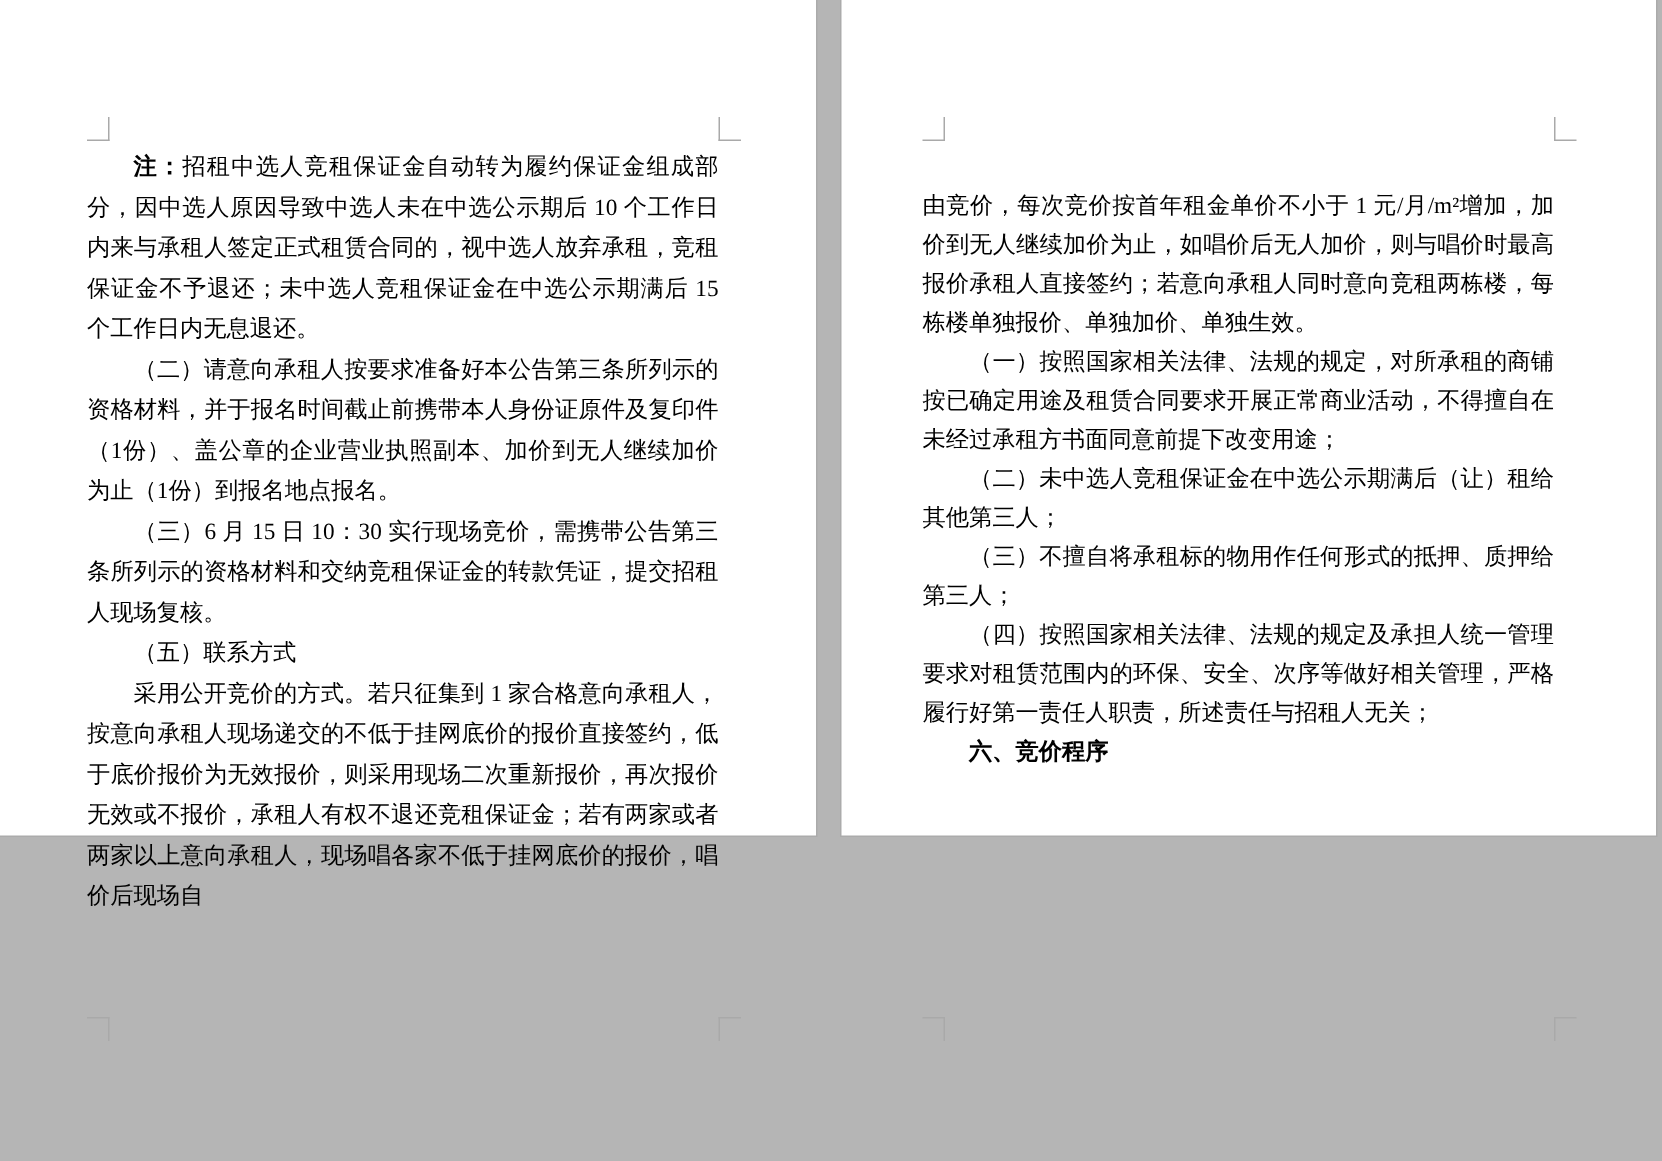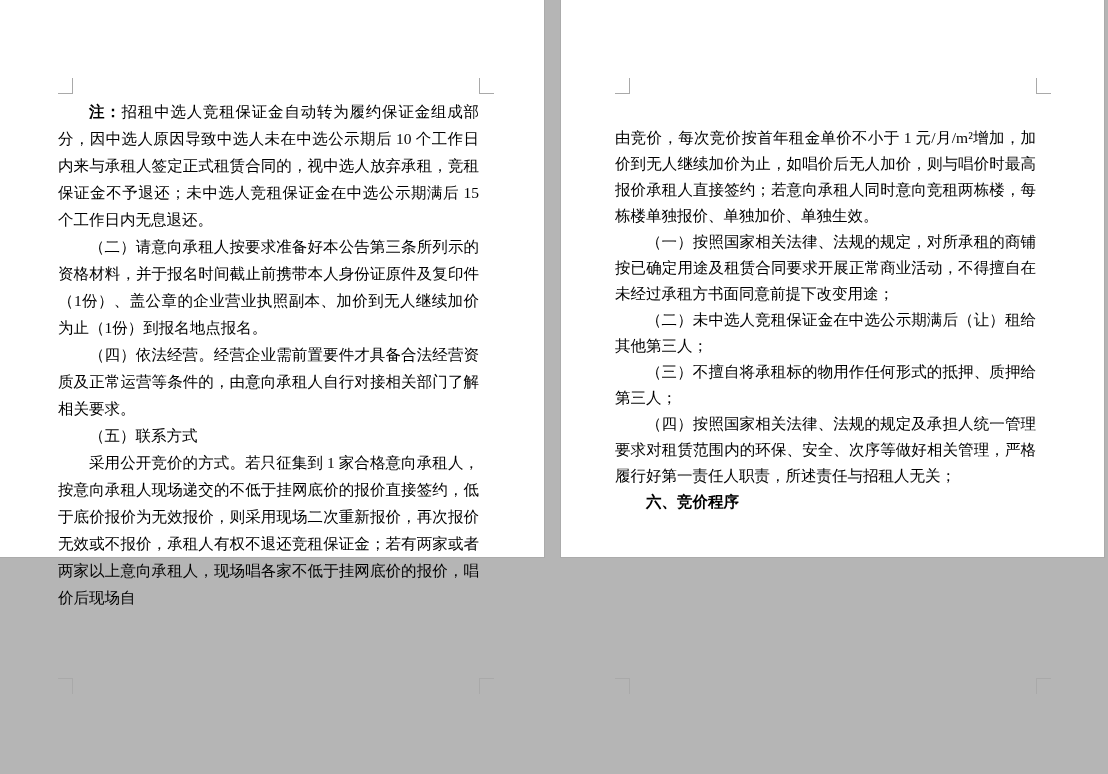--- a/index.html
+++ b/index.html
@@ -49,21 +49,21 @@
 <div class="canvas">
 
   <div class="page" id="page-left">
     <div class="mark tl"></div>
     <div class="mark tr"></div>
     <div class="mark bl"></div>
     <div class="mark br"></div>
     <div class="content">
         <p class="para"><span class="b">注：</span><span>招租中选人竞租保证金自动转为履约保证金组成部分，因中选人原因导致中选人未在中选公示期后 10 个工作日内来与承租人签定正式租赁合同的，视中选人放弃承租，竞租保证金不予退还；未中选人竞租保证金在中选公示期满后 15 个工作日内无息退还。</span></p>
         <p class="para"><span>（二）请意向承租人按要求准备好本公告第三条所列示的资格材料，并于报名时间截止前携带本人身份证原件及复印件（1份）、盖公章的企业营业执照副本、加价到无人继续加价为止（1份）到报名地点报名。</span></p>
-        <p class="para"><span>（四）依法经营。经营企业需前置要件才具备合法经营资质及正常运营等条件的，由意向承租人自行对接相关部门了解相关要求。</span></p>
+        <p class="para"><span>（三）6 月 15 日 10：30 实行现场竞价，需携带公告第三条所列示的资格材料和交纳竞租保证金的转款凭证，提交招租人现场复核。</span></p>
         <p class="para"><span>（五）联系方式</span></p>
         <p class="para"><span>采用公开竞价的方式。若只征集到 1 家合格意向承租人，按意向承租人现场递交的不低于挂网底价的报价直接签约，低于底价报价为无效报价，则采用现场二次重新报价，再次报价无效或不报价，承租人有权不退还竞租保证金；若有两家或者两家以上意向承租人，现场唱各家不低于挂网底价的报价，唱价后现场自</span></p>
       </div>
   </div>
 
   <div class="page" id="page-right">
     <div class="mark tl"></div>
     <div class="mark tr"></div>
     <div class="mark bl"></div>
     <div class="mark br"></div>

